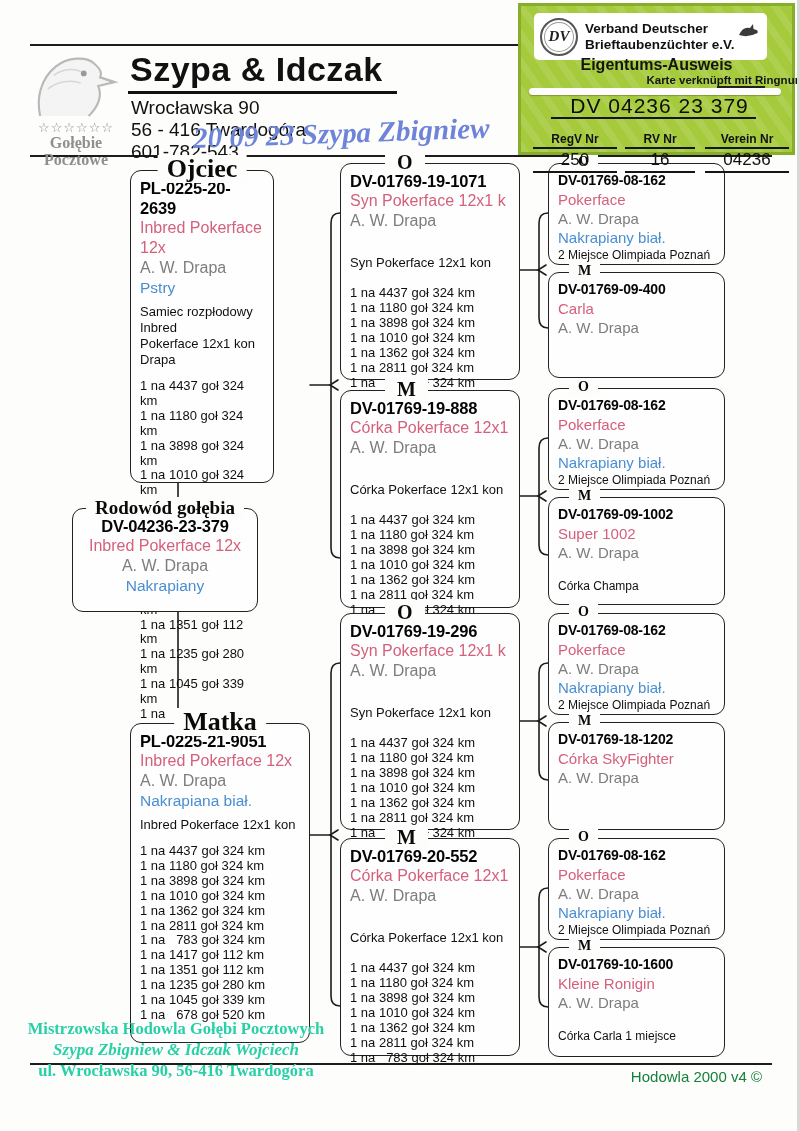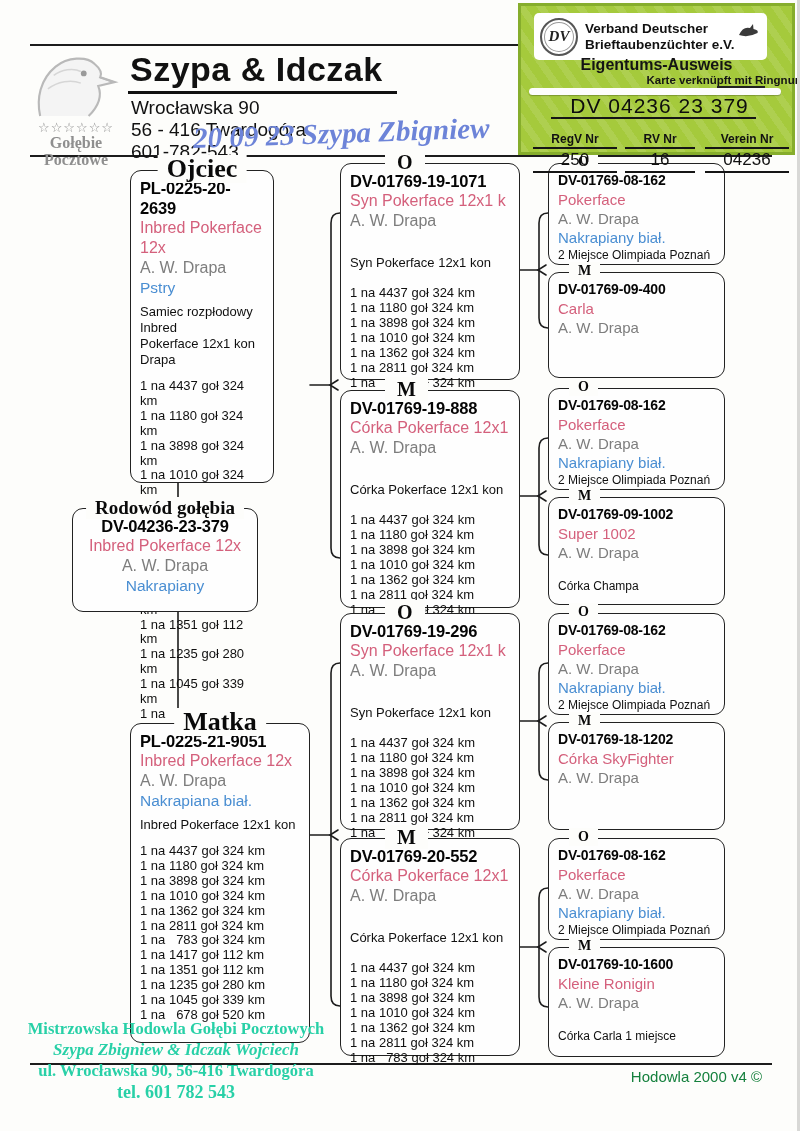--- a/index.html
+++ b/index.html
@@ -330,17 +330,16 @@
     <div class="ring">DV-01769-10-1600</div>
     <div class="pname">Kleine Ronigin</div>
     <div class="pbreeder">A. W. Drapa</div>
     <div class="pnote">Córka Carla 1 miejsce</div>
   </div>
 
   <div class="stamp">
     <div class="s1">Mistrzowska Hodowla Gołębi Pocztowych</div>
     <div class="s2">Szypa Zbigniew &amp; Idczak Wojciech</div>
     <div class="s3">ul. Wrocławska 90, 56-416 Twardogóra</div>
-    <div class="s4">tel. 601 782 543</div>
   </div>
   <div class="software">Hodowla 2000 v4 ©</div>
 
 </div>
 
 </body></html>

